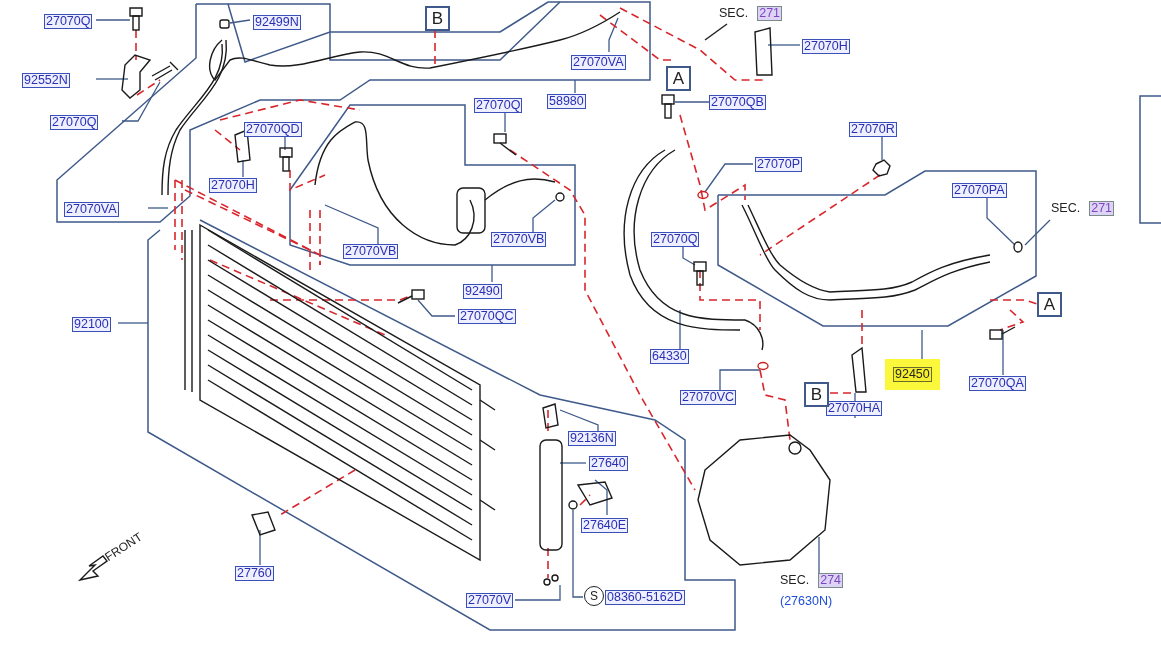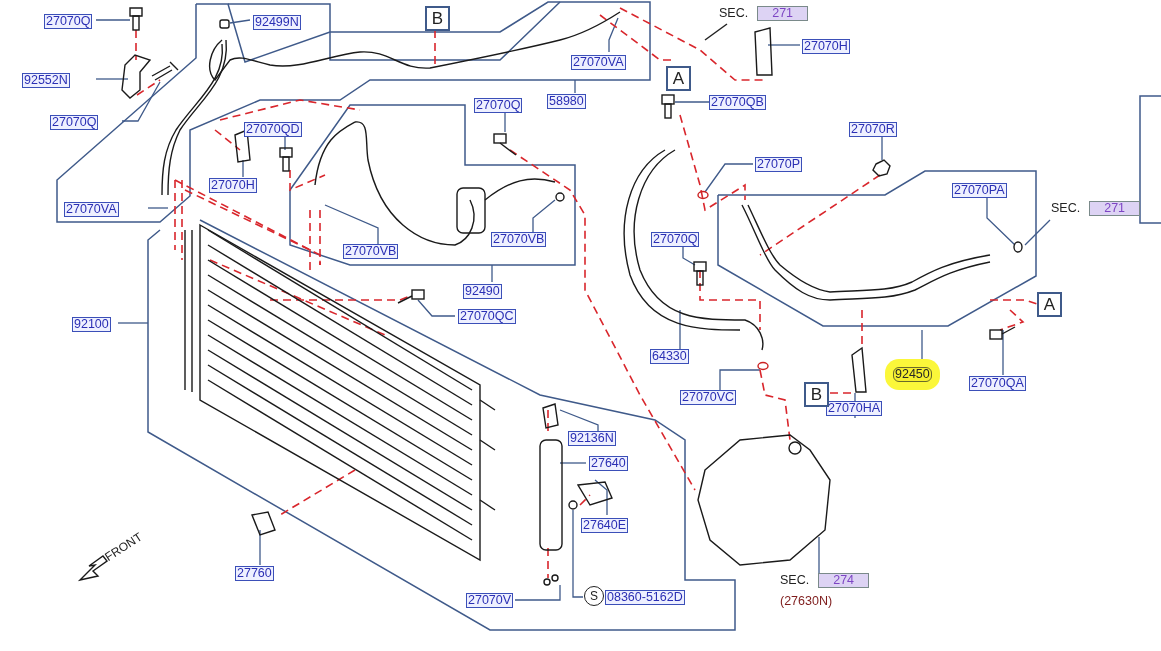--- a/index.html
+++ b/index.html
@@ -1,25 +1,25 @@
 <!DOCTYPE html>
 <html><head>
 <meta charset="utf-8">
 <style>
   html, body { margin:0; padding:0; background:#ffffff; }
   #stage { position:relative; width:1161px; height:651px; overflow:hidden; background:#fff; font-family:"Liberation Sans", sans-serif; }
   svg#art { position:absolute; left:0; top:0; }
   .lbl { position:absolute; font-family:"Liberation Sans", sans-serif; font-size:12.5px; line-height:13px; color:#2b2fb4; border:1px solid #3b4fb8; background:#eef0ff; padding:0 1px; white-space:nowrap; cursor:pointer; }
-  .lbl.hl { background:#f5ef2e; color:#262626; border-color:#6a6a2a; box-shadow:0 0 0 8px #fbf73a; border-radius:6px; }
+  .lbl.hl { background:#f5ef2e; color:#262626; border-color:#6a6a2a; box-shadow:0 0 0 8px #fbf73a; border-radius:0; }
   .sec { position:absolute; font-family:"Liberation Sans", sans-serif; font-size:12.5px; color:#222; white-space:nowrap; }
-  .secnum { display:inline-block; margin-left:9px; font-size:12.5px; color:#7d45c4; border:1px solid #7a8a8a; background:#ddd3f4; padding:0 14px; line-height:13px; cursor:pointer; }
+  .secnum { display:inline-block; margin-left:9px; font-size:12.5px; color:#7d45c4; border:1px solid #7a8a8a; background:#ddd3f4; padding:0 1px; line-height:13px; cursor:pointer; }
   .box { position:absolute; font-family:"Liberation Sans", sans-serif; font-size:17px; color:#222; border:2px solid #3f5a8a; background:#fff; width:21px; height:21px; line-height:21px; text-align:center; }
   .front { position:absolute; font-family:"Liberation Sans", sans-serif; font-size:12px; color:#222; transform:rotate(-33deg); transform-origin:left bottom; }
   .scircle { position:absolute; width:18px; height:18px; border:1.5px solid #222; border-radius:50%; font-size:12px; text-align:center; line-height:18px; font-family:"Liberation Sans", sans-serif; color:#222; }
-  .secline2 { position:absolute; font-family:"Liberation Sans", sans-serif; font-size:12.5px; color:#7f1d1d; }
+  .secline2 { position:absolute; font-family:"Liberation Sans", sans-serif; font-size:12.5px; color:#1d4ed8; }
 </style>
 </head>
 <body>
 
 <div id="stage">
 <svg id="art" width="1161" height="651" viewBox="0 0 1161 651">
   <g fill="none" stroke="#3f5a8a" stroke-width="1.5">
 
     <polyline points="196,4 196,58 57,180 57,222 160,222 190,196 190,130 260,100 340,100 370,80 650,80 650,2 548,2 500,32 330,32 245,62 228,4 196,4"></polyline>
     <polyline points="228,4 330,4 330,60 500,60 560,2"></polyline>

